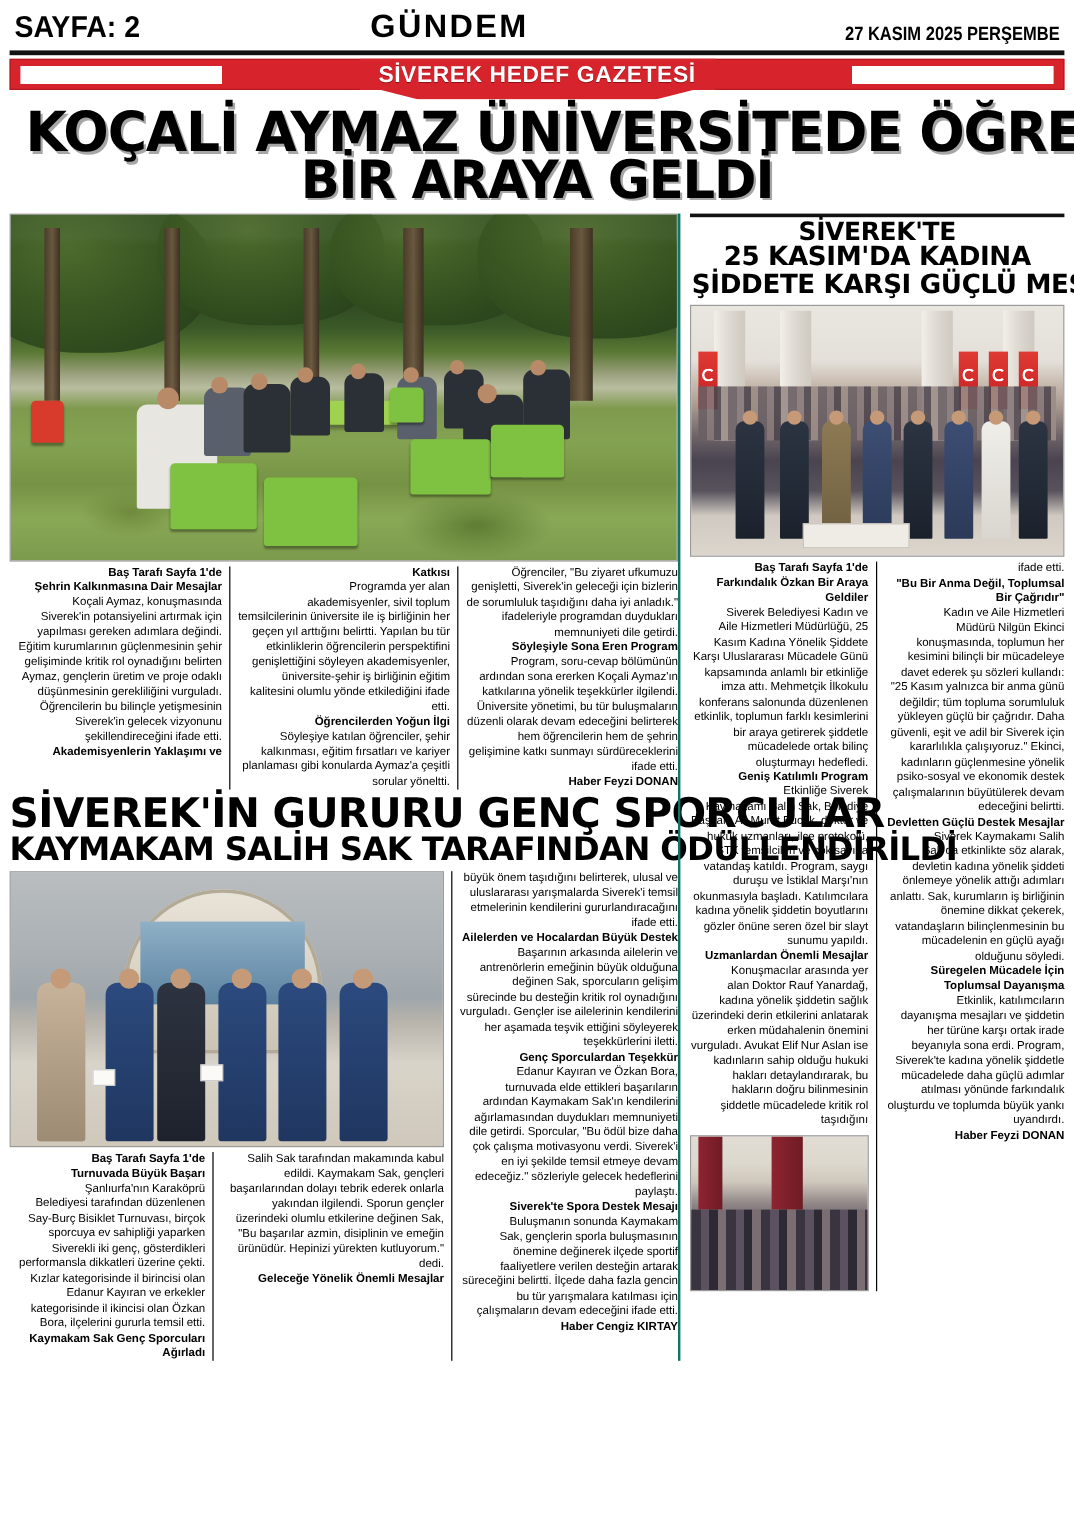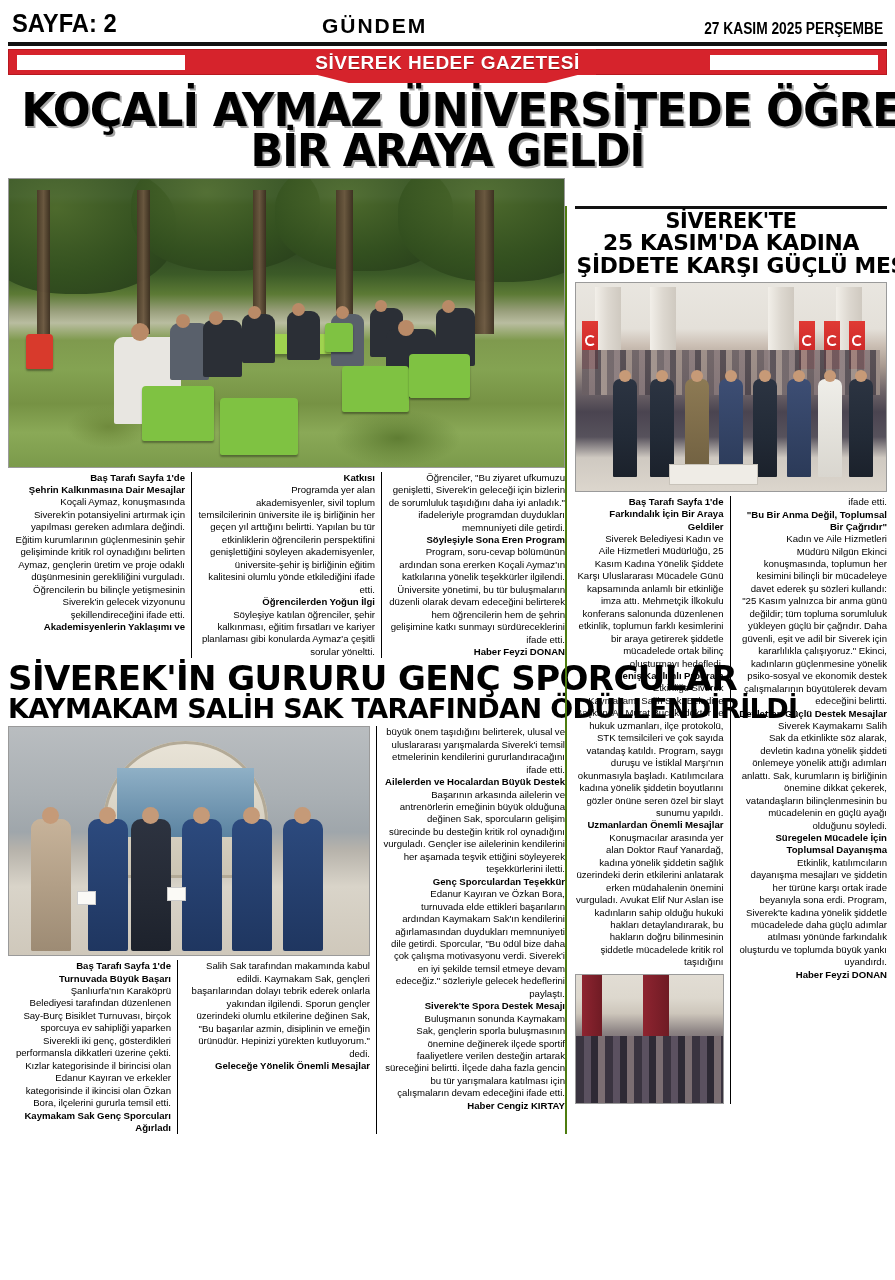--- a/index.html
+++ b/index.html
@@ -33,21 +33,21 @@
     box-sizing: border-box;
   }
   .masthead-page {
     font-size: 25px;
     font-weight: bold;
     letter-spacing: 0px;
     transform: scaleX(0.95);
     transform-origin: left bottom;
   }
   .masthead-section {
-    font-size: 21px;
+    font-size: 27px;
     font-weight: bold;
     letter-spacing: 2px;
     position: relative;
     left: -40px;
     margin-left: 32px;
   }
   .masthead-date {
     font-size: 16px;
     font-weight: bold;
     transform: scaleX(0.86);
@@ -136,21 +136,21 @@
   }
   .main-headline .hl-line.l2 { font-size: 44px; }
 
   
   .content {
     display: flex;
     margin-top: 6px;
     gap: 0;
   }
   .col-left  { width: 557px; position: relative; }
-  .col-right { width: 322px; position: relative; padding-left: 8px; box-sizing: border-box; border-left: 2px solid #4d7c0f; margin-top: 28px; }
+  .col-right { width: 322px; position: relative; padding-left: 8px; box-sizing: border-box; border-left: 2px solid #0f766e; }
 
   
   .photo {
     position: relative;
     overflow: hidden;
     border: 1px solid #9a9a9a;
     box-sizing: border-box;
   }
 
   
@@ -601,21 +601,21 @@
           </div>
         <div class="suit" style="left:88%;">
             <span class="h"></span>
           </div>
         <div class="tbl"></div>
       </div>
 
       <div class="cols">
         <div class="tcol" style="width:150px;">
           <div class="sub">Baş Tarafı Sayfa 1'de</div>
-          <div class="sub">Farkındalık İçin Bir Araya Geldiler</div>
+          <div class="sub">Farkındalık Özkan Bir Araya Geldiler</div>
           <p class="ind">Siverek Belediyesi Kadın ve Aile Hizmetleri Müdürlüğü, 25 Kasım Kadına Yönelik Şiddete Karşı Uluslararası Mücadele Günü kapsamında anlamlı bir etkinliğe imza attı. Mehmetçik İlkokulu konferans salonunda düzenlenen etkinlik, toplumun farklı kesimlerini bir araya getirerek şiddetle mücadelede ortak bilinç oluşturmayı hedefledi.</p>
           <div class="sub">Geniş Katılımlı Program</div>
           <p class="ind">Etkinliğe Siverek Kaymakamı Salih Sak, Belediye Başkanı Ali Murat Bucak, doktor ve hukuk uzmanları, ilçe protokolü, STK temsilcileri ve çok sayıda vatandaş katıldı. Program, saygı duruşu ve İstiklal Marşı'nın okunmasıyla başladı. Katılımcılara kadına yönelik şiddetin boyutlarını gözler önüne seren özel bir slayt sunumu yapıldı.</p>
           <div class="sub">Uzmanlardan Önemli Mesajlar</div>
           <p class="ind">Konuşmacılar arasında yer alan Doktor Rauf Yanardağ, kadına yönelik şiddetin sağlık üzerindeki derin etkilerini anlatarak erken müdahalenin önemini vurguladı. Avukat Elif Nur Aslan ise kadınların sahip olduğu hukuki hakları detaylandırarak, bu hakların doğru bilinmesinin şiddetle mücadelede kritik rol taşıdığını</p>
           <div class="photo photo-conf" style="margin-top:5px;height:130px;">
             <div class="pillar" style="left:4%;"></div>
             <div class="pillar" style="left:46%;width:26px;"></div>
             <div class="heads"></div>
           </div>

